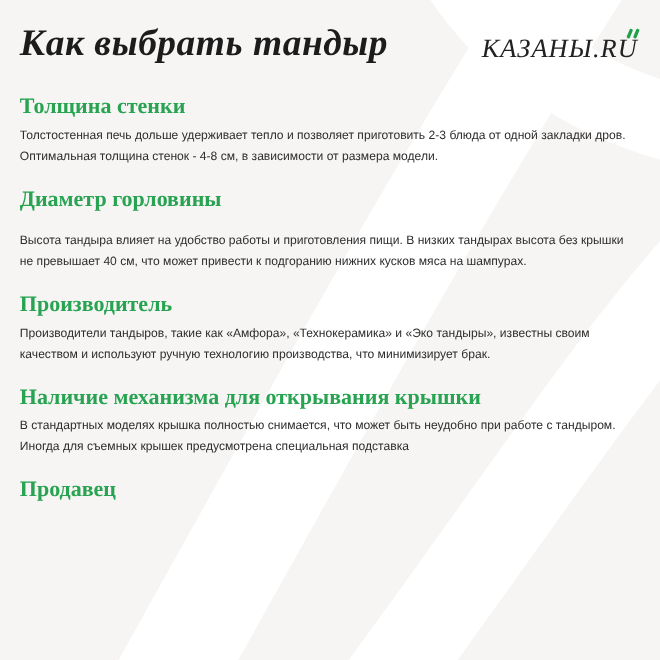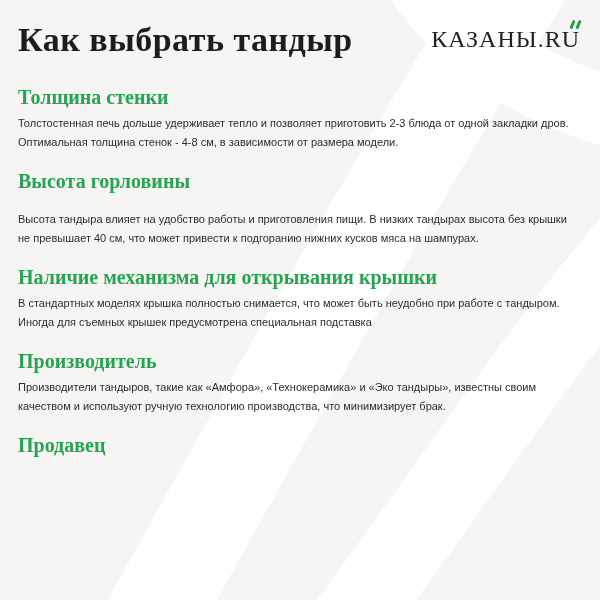--- a/index.html
+++ b/index.html
@@ -19,22 +19,23 @@
   }
   .page {
     position: relative;
     z-index: 1;
     padding: 20px 18px 0 18px;
     box-sizing: border-box;
   }
   .header {
     display: flex;
     justify-content: space-between;
-    align-items: flex-start;
+    align-items: flex-end;
     margin-bottom: 26px;
+    font-style: italic;
   }
   .page-title {
     margin: 0;
     font-family: "Liberation Serif", serif;
     font-size: 34px;
     font-weight: 600;
     letter-spacing: 0.5px;
     color: #1c1c1c;
     line-height: 1.15;
   }
@@ -105,35 +106,35 @@
         </span>
     </div>
   </div>
 
   <div class="section">
     <h2 class="section-heading">Толщина стенки</h2>
     <p class="section-body">Толстостенная печь дольше удерживает тепло и позволяет приготовить 2-3 блюда от одной закладки дров. Оптимальная толщина стенок - 4-8 см, в зависимости от размера модели.</p>
   </div>
 
   <div class="section">
-    <h2 class="section-heading">Высота горловины</h2>
+    <h2 class="section-heading">Диаметр горловины</h2>
   </div>
 
   <div class="section">
     <p class="section-body">Высота тандыра влияет на удобство работы и приготовления пищи. В низких тандырах высота без крышки не превышает 40 см, что может привести к подгоранию нижних кусков мяса на шампурах.</p>
   </div>
 
   <div class="section">
-    <h2 class="section-heading">Наличие механизма для открывания крышки</h2>
-    <p class="section-body">В стандартных моделях крышка полностью снимается, что может быть неудобно при работе с тандыром. Иногда для съемных крышек предусмотрена специальная подставка</p>
+    <h2 class="section-heading">Производитель</h2>
+    <p class="section-body">Производители тандыров, такие как «Амфора», «Технокерамика» и «Эко тандыры», известны своим качеством и используют ручную технологию производства, что минимизирует брак.</p>
   </div>
 
   <div class="section">
-    <h2 class="section-heading">Производитель</h2>
-    <p class="section-body">Производители тандыров, такие как «Амфора», «Технокерамика» и «Эко тандыры», известны своим качеством и используют ручную технологию производства, что минимизирует брак.</p>
+    <h2 class="section-heading">Наличие механизма для открывания крышки</h2>
+    <p class="section-body">В стандартных моделях крышка полностью снимается, что может быть неудобно при работе с тандыром. Иногда для съемных крышек предусмотрена специальная подставка</p>
   </div>
 
   <div class="section">
     <h2 class="section-heading">Продавец</h2>
 
   </div>
 
 </div>
 
 </body></html>

